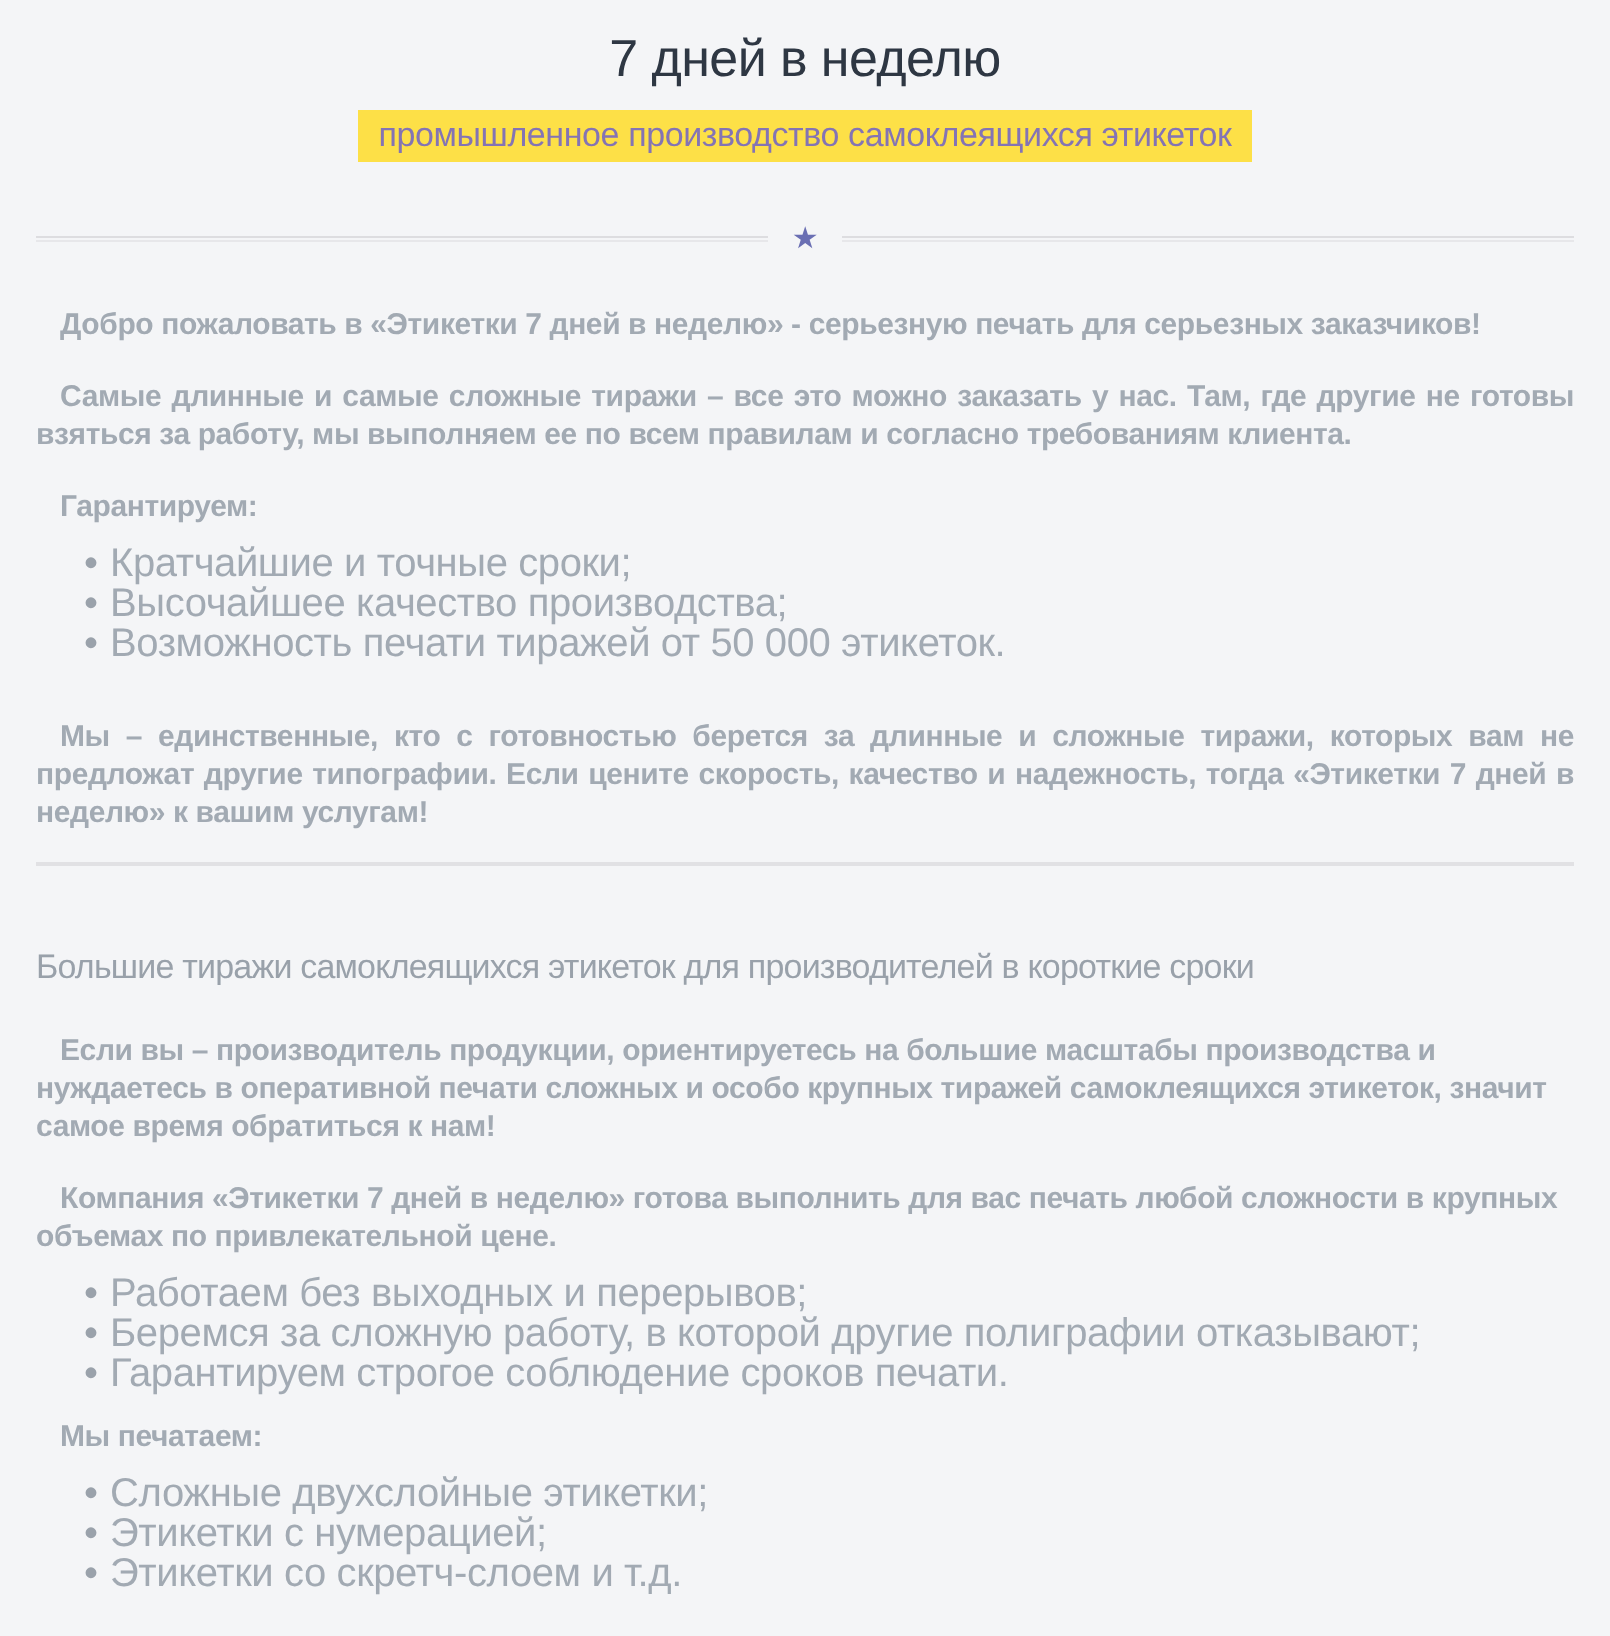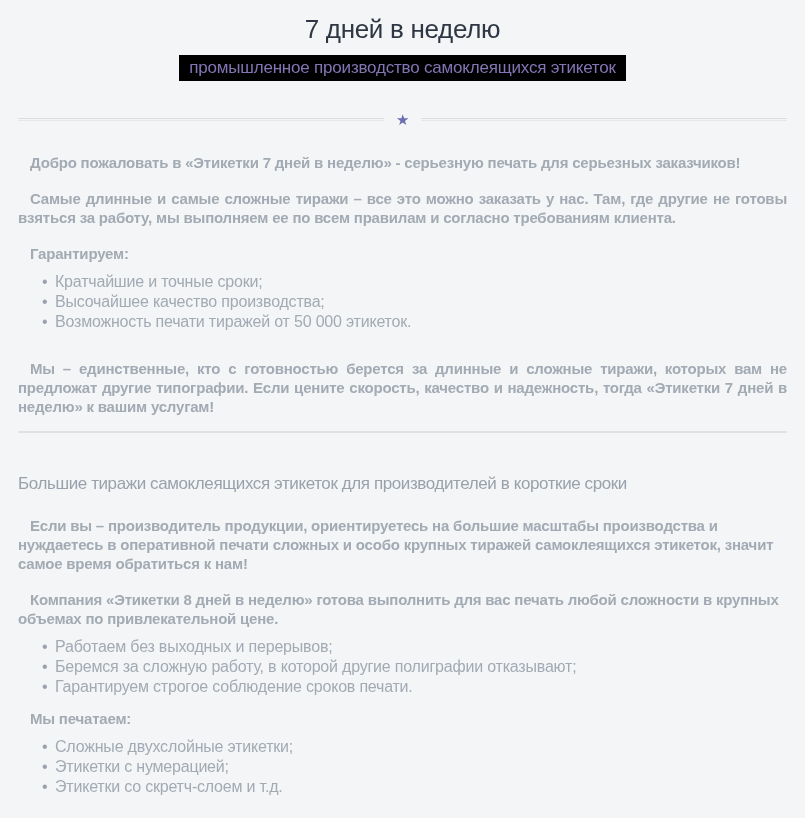--- a/index.html
+++ b/index.html
@@ -24,21 +24,21 @@
     font-weight: normal;
     color: #2e3743;
     line-height: 34px;
     letter-spacing: -0.3px;
   }
   .page-subtitle-wrap { margin-top: 9px; }
   .page-subtitle {
     display: inline-block;
     font-size: 17px;
     color: #8474b4;
-    background: #000000;
+    background: #fde047;
     padding: 2px 10px 3px 10px;
     line-height: 21px;
   }
   
   .star-divider {
     margin-top: 30px;
     height: 16px;
     display: flex;
     align-items: center;
     gap: 12px;
@@ -64,21 +64,21 @@
     font-weight: bold;
   }
   p.body-p.justify { text-align: justify; }
   p.list-label { margin-top: 17px; }
   ul.bullet-list {
     margin-top: 9px;
     list-style: none;
     padding-left: 24px;
   }
   ul.bullet-list li {
-    font-size: 16px;
+    font-size: 20px;
     line-height: 20px;
     position: relative;
     padding-left: 13px;
   }
   ul.bullet-list li::before {
     content: "•";
     position: absolute;
     left: 0;
     top: 0;
     color: #9aa2ab;
@@ -129,21 +129,21 @@
       <li>Возможность печати тиражей от 50 000 этикеток.</li>
     </ul>
     <p class="body-p justify" style="margin-top:27px">Мы – единственные, кто с готовностью берется за длинные и сложные тиражи, которых вам не предложат другие типографии. Если цените скорость, качество и надежность, тогда «Этикетки 7 дней в неделю» к вашим услугам!</p>
   </section>
 
   <hr class="section-divider">
 
   <section class="section-2">
     <h2 class="section-heading">Большие тиражи самоклеящихся этикеток для производителей в короткие сроки</h2>
     <p class="body-p">Если вы – производитель продукции, ориентируетесь на большие масштабы производства и нуждаетесь в оперативной печати сложных и особо крупных тиражей самоклеящихся этикеток, значит самое время обратиться к нам!</p>
-    <p class="body-p">Компания «Этикетки 8 дней в неделю» готова выполнить для вас печать любой сложности в крупных объемах по привлекательной цене.</p>
+    <p class="body-p">Компания «Этикетки 7 дней в неделю» готова выполнить для вас печать любой сложности в крупных объемах по привлекательной цене.</p>
     <ul class="bullet-list">
       <li>Работаем без выходных и перерывов;</li>
       <li>Беремся за сложную работу, в которой другие полиграфии отказывают;</li>
       <li>Гарантируем строгое соблюдение сроков печати.</li>
     </ul>
     <p class="body-p list-label" style="margin-top:12px">Мы печатаем:</p>
     <ul class="bullet-list">
       <li>Сложные двухслойные этикетки;</li>
       <li>Этикетки с нумерацией;</li>
       <li>Этикетки со скретч-слоем и т.д.</li>

